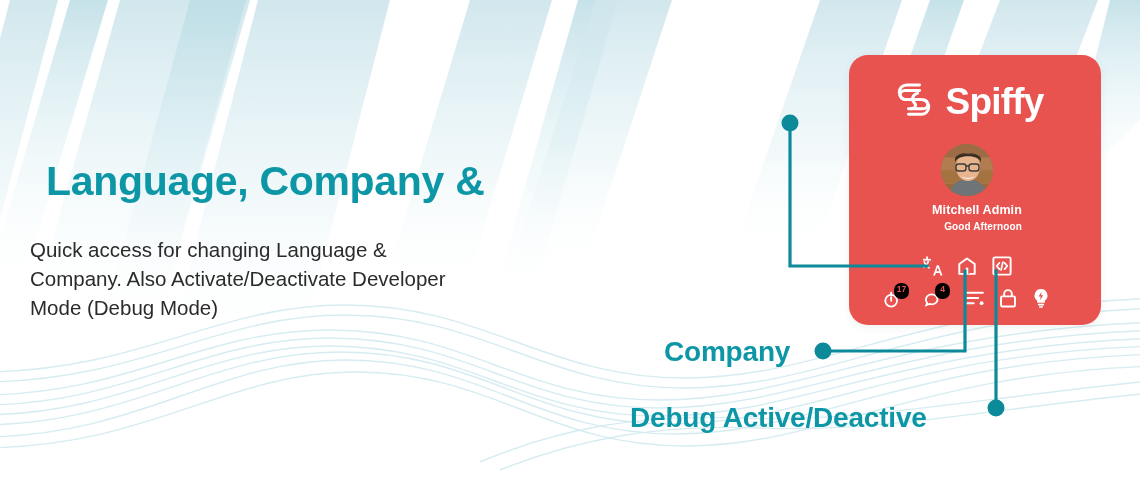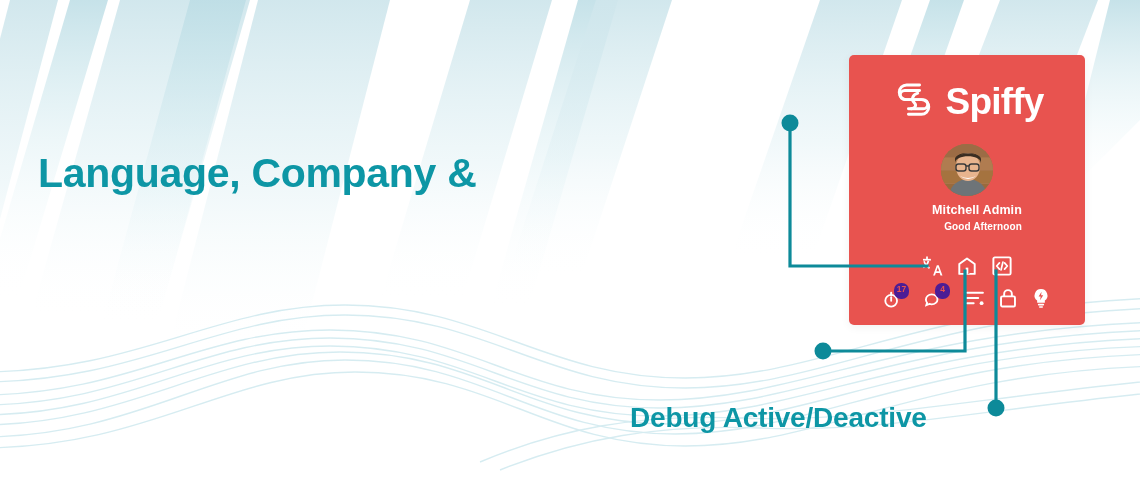--- a/index.html
+++ b/index.html
@@ -26,21 +26,21 @@
   }
 
   
   #headline-block {
     position: absolute;
     left: 30px;
     top: 140px;
     width: 520px;
   }
   .headline {
-    margin: 8px;
+    margin: 16px;
     font-family: "Liberation Sans", sans-serif;
     font-size: 41px;
     line-height: 51px;
     font-weight: bold;
     color: #0d96a5;
     letter-spacing: -0.3px;
   }
   .subcopy {
     margin: 28px 0 0 0;
     font-family: "Liberation Sans", sans-serif;
@@ -66,22 +66,23 @@
   #callout-debug-label    { left: 630px; top: 402px; }
 
   
   #product-card {
     position: absolute;
     left: 849px;
     top: 55px;
     width: 236px;
     height: 270px;
     background: #e8534f;
-    border-radius: 5px;
+    border-radius: 19px;
     box-shadow: 0 2px 10px rgba(0,0,0,0.06);
+    padding-left: 16px;
   }
 
   #card-logo-row {
     position: absolute;
     left: 0; top: 20px;
     width: 236px;
     height: 52px;
     display: flex;
     align-items: center;
     justify-content: center;
@@ -157,21 +158,21 @@
     position: relative;
   }
   .card-icon-badged { width: 30px; }
   .badge-bubble {
     position: absolute;
     top: -4px;
     left: 12px;
     min-width: 15px;
     height: 16px;
     border-radius: 7px;
-    background: #4c1d95;
+    background: #000000;
     color: #e8534f;
     font-family: "Liberation Sans", sans-serif;
     font-size: 8.5px;
     font-weight: bold;
     line-height: 13px;
     text-align: center;
     padding: 0 1px;
     box-sizing: border-box;
   }
 
@@ -228,22 +229,24 @@
       <path d="M-20,372 C140,372 215,305 345,305 C485,305 545,378 685,378 C825,378 920,305 1160,298"></path>
       <path d="M-20,382 C140,382 215,315 345,315 C485,315 545,388 685,388 C825,388 920,315 1160,308"></path>
       <path d="M-20,448 C150,448 225,372 355,372 C495,372 545,446 685,446 C825,446 920,372 1160,366"></path>
       <path d="M480,462 C560,428 640,414 740,418 C860,423 960,400 1160,380"></path>
       <path d="M500,470 C580,438 660,424 760,428 C880,433 980,410 1160,392"></path>
     </g>
   </svg>
 
   <div id="headline-block">
     <div class="headline">Language, Company &amp;</div>
+    <p class="subcopy">Quick access for changing Language &amp; Company. Also Activate/Deactivate Developer Mode (Debug Mode)</p>
   </div>
 
+  <div class="callout-label" id="callout-company-label">Company</div>
   <div class="callout-label" id="callout-debug-label">Debug Active/Deactive</div>
 
   <div id="product-card">
 
     <div id="card-logo-row">
       <svg id="logo-mark" viewBox="0 0 100 94">
         <g fill="none" stroke="#ffffff" stroke-width="6.5" stroke-linecap="round" stroke-linejoin="round">
           <path d="M62,12 H34 a16,16 0 0 0 0,32 H66 a16,16 0 0 1 0,32 H38"></path>
           <path d="M62,24 H30 a10,10 0 0 0 0,20 H70 a10,10 0 0 1 0,20 H38"></path>
           <path d="M58,30 C46,34 44,44 50,50 C56,56 54,62 44,64"></path>

